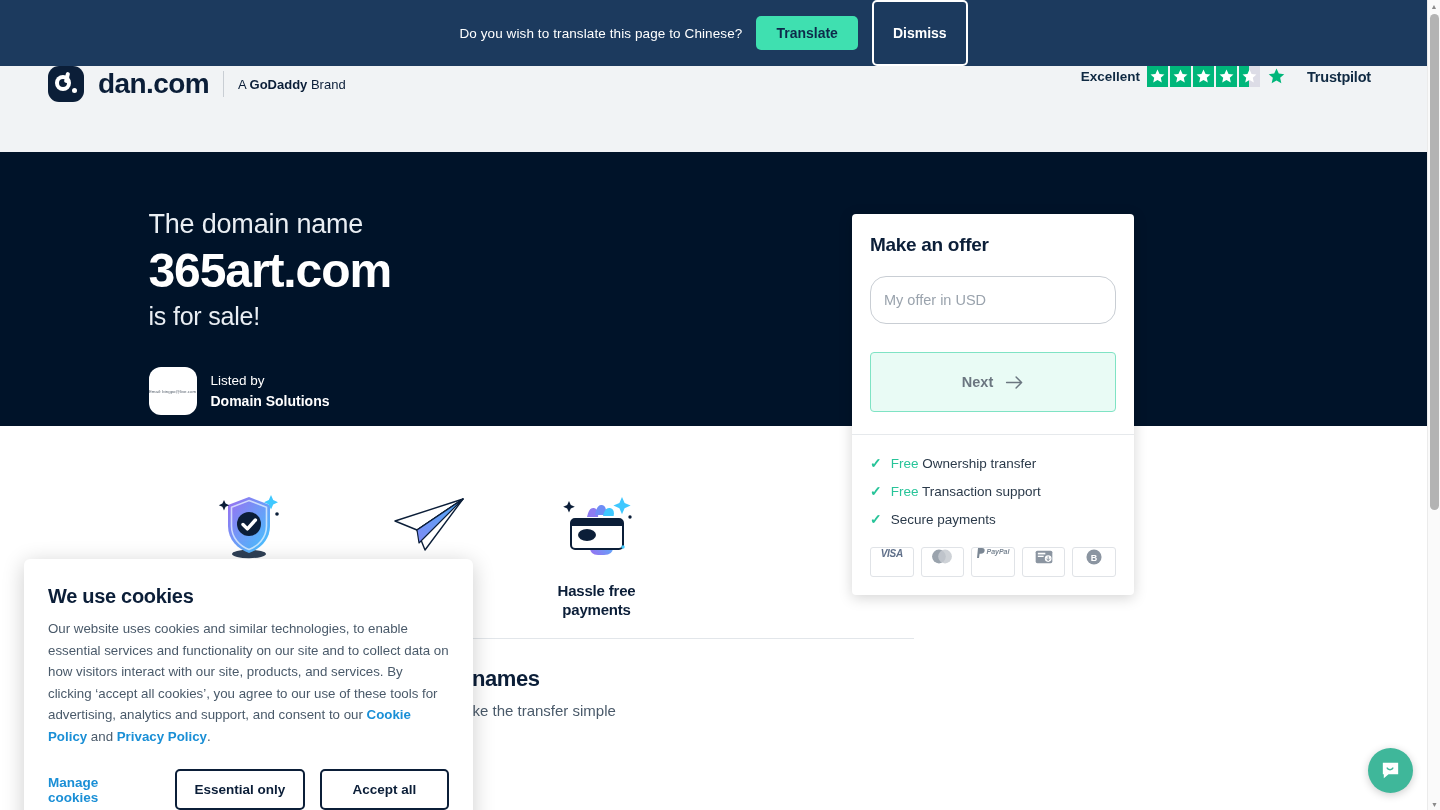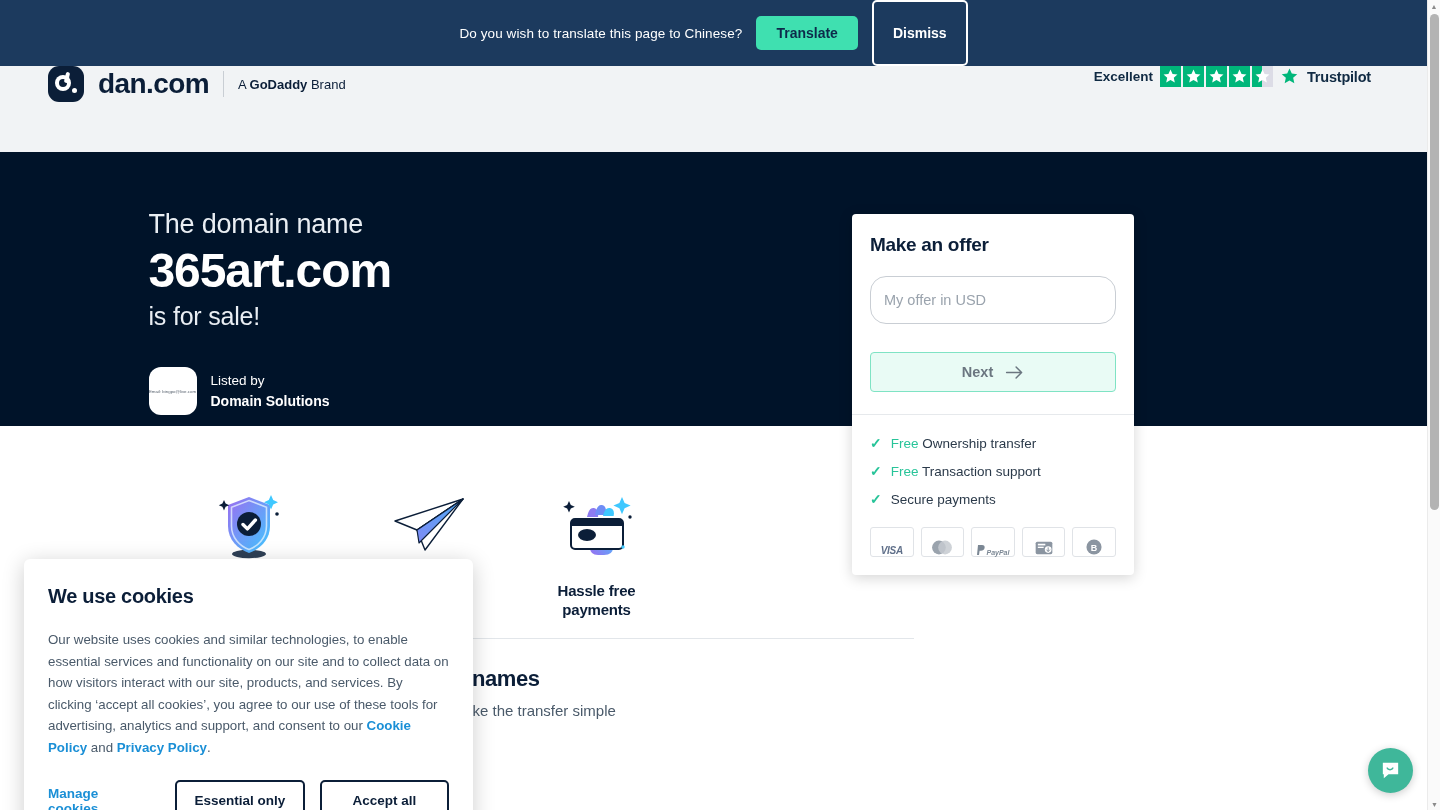--- a/index.html
+++ b/index.html
@@ -63,21 +63,21 @@
   .trustpilot { display: flex; align-items: center; gap: 7px; }
   .tp-excellent { font-size: 13.5px; font-weight: bold; color: #102a43; }
   .tp-stars { display: flex; gap: 2px; }
   .tp-star { width: 21px; height: 21px; background: #00b67a; position: relative; }
   .tp-star.half { background: #dcdce6; }
   .tp-star.half::before {
     content: ""; position: absolute; left: 0; top: 0; width: 50%; height: 100%;
     background: #00b67a;
   }
   .tp-star svg { position: absolute; left: 2px; top: 2px; }
-  .tp-logo { display: flex; align-items: center; gap: 8px; }
+  .tp-logo { display: flex; align-items: center; gap: 21px; }
   .tp-name { font-size: 14.5px; font-weight: bold; color: #102a43; letter-spacing: -.2px; }
 
   
   .hero {
     background: #001329; height: 276px; width: 1427px;
     position: relative;
   }
   .hero-inner { position: relative; width: 1130px; margin: 0 auto; height: 100%; }
   .hero-copy { position: absolute; left: 0; top: 57px; width: 520px; }
   .hero-line1 { font-size: 27px; color: #e9eef3; letter-spacing: -.2px; }
@@ -108,35 +108,35 @@
   }
   .offer-top { padding: 20px 18px 22px; }
   .offer-title { font-size: 19px; font-weight: bold; color: #0b1e38; letter-spacing: -.3px; }
   .offer-input {
     margin-top: 20px; width: 100%; height: 48px; border: 1px solid #c9ced4;
     border-radius: 16px; padding: 0 13px; font-size: 14.5px; color: #0b1e38;
     font-family: "Liberation Sans", sans-serif; background: #ffffff;
   }
   .offer-input::placeholder { color: #9aa3ad; }
   .offer-next {
-    margin-top: 28px; width: 100%; height: 40px; border: 1px solid #7fe3c4;
+    margin-top: 28px; width: 100%; height: 60px; border: 1px solid #7fe3c4;
     border-radius: 4px; background: #e9fbf5; color: #6b7680;
     font-size: 14.5px; font-weight: bold; cursor: pointer;
     display: flex; align-items: center; justify-content: center; gap: 12px;
     font-family: "Liberation Sans", sans-serif;
   }
   .offer-divider { height: 1px; background: #e6e9ec; }
   .offer-bottom { padding: 14px 18px 18px; }
   .benefit { display: flex; align-items: center; gap: 9px; font-size: 13.5px; color: #2b3a4a; line-height: 2; }
   .benefit .chk { color: #28c499; font-size: 14px; font-weight: bold; }
   .benefit .free { color: #28c499; }
   .pay-row { display: flex; gap: 7px; margin-top: 14px; }
   .pay {
     width: 44px; height: 30px; border: 1px solid #e0e3e7; border-radius: 3px;
-    display: flex; align-items: flex-end; justify-content: center; background: #fff;
+    display: flex; align-items: flex-start; justify-content: center; background: #fff;
   }
   .pay-visa { font-size: 10px; font-weight: bold; font-style: italic; color: #60708a; letter-spacing: -.3px; }
   .pay-paypal { font-size: 7px; font-weight: bold; font-style: italic; color: #7b8794; }
 
   
   .features {
     position: absolute; left: 0; top: 426px; width: 1427px; background: #ffffff;
     height: 240px;
   }
   .features-inner { width: 1130px; margin: 0 auto; position: relative; height: 100%; }
@@ -155,21 +155,21 @@
   .bottom-sub { margin-top: 10px; font-size: 15px; color: #4a5a6a; }
 
   
   .cookie {
     position: absolute; left: 24px; top: 559px; width: 449px; background: #ffffff;
     border-radius: 6px; box-shadow: 0 4px 22px rgba(0,0,0,.20);
     padding: 26px 24px 24px; z-index: 20;
   }
   .cookie h2 { font-size: 20px; font-weight: bold; color: #0b1e38; letter-spacing: -.3px; }
   .cookie p {
-    margin-top: 21px; font-size: 13.3px; line-height: 1.62; color: #4a5a6a;
+    margin-top: 10px; font-size: 13.3px; line-height: 1.62; color: #4a5a6a;
   }
   .cookie a { color: #1a8fd6; font-weight: bold; text-decoration: none; }
   .cookie-actions { margin-top: 22px; display: flex; align-items: center; gap: 15px; }
   .manage-link {
     color: #1a8fd6; font-size: 13.5px; font-weight: bold; text-decoration: none;
     margin-right: 16px; cursor: pointer;
   }
   .cookie-btn {
     border: 2px solid #0b1e38; border-radius: 5px; background: #ffffff;
     color: #0b1e38; font-size: 13.5px; font-weight: bold; padding: 11px 0;

